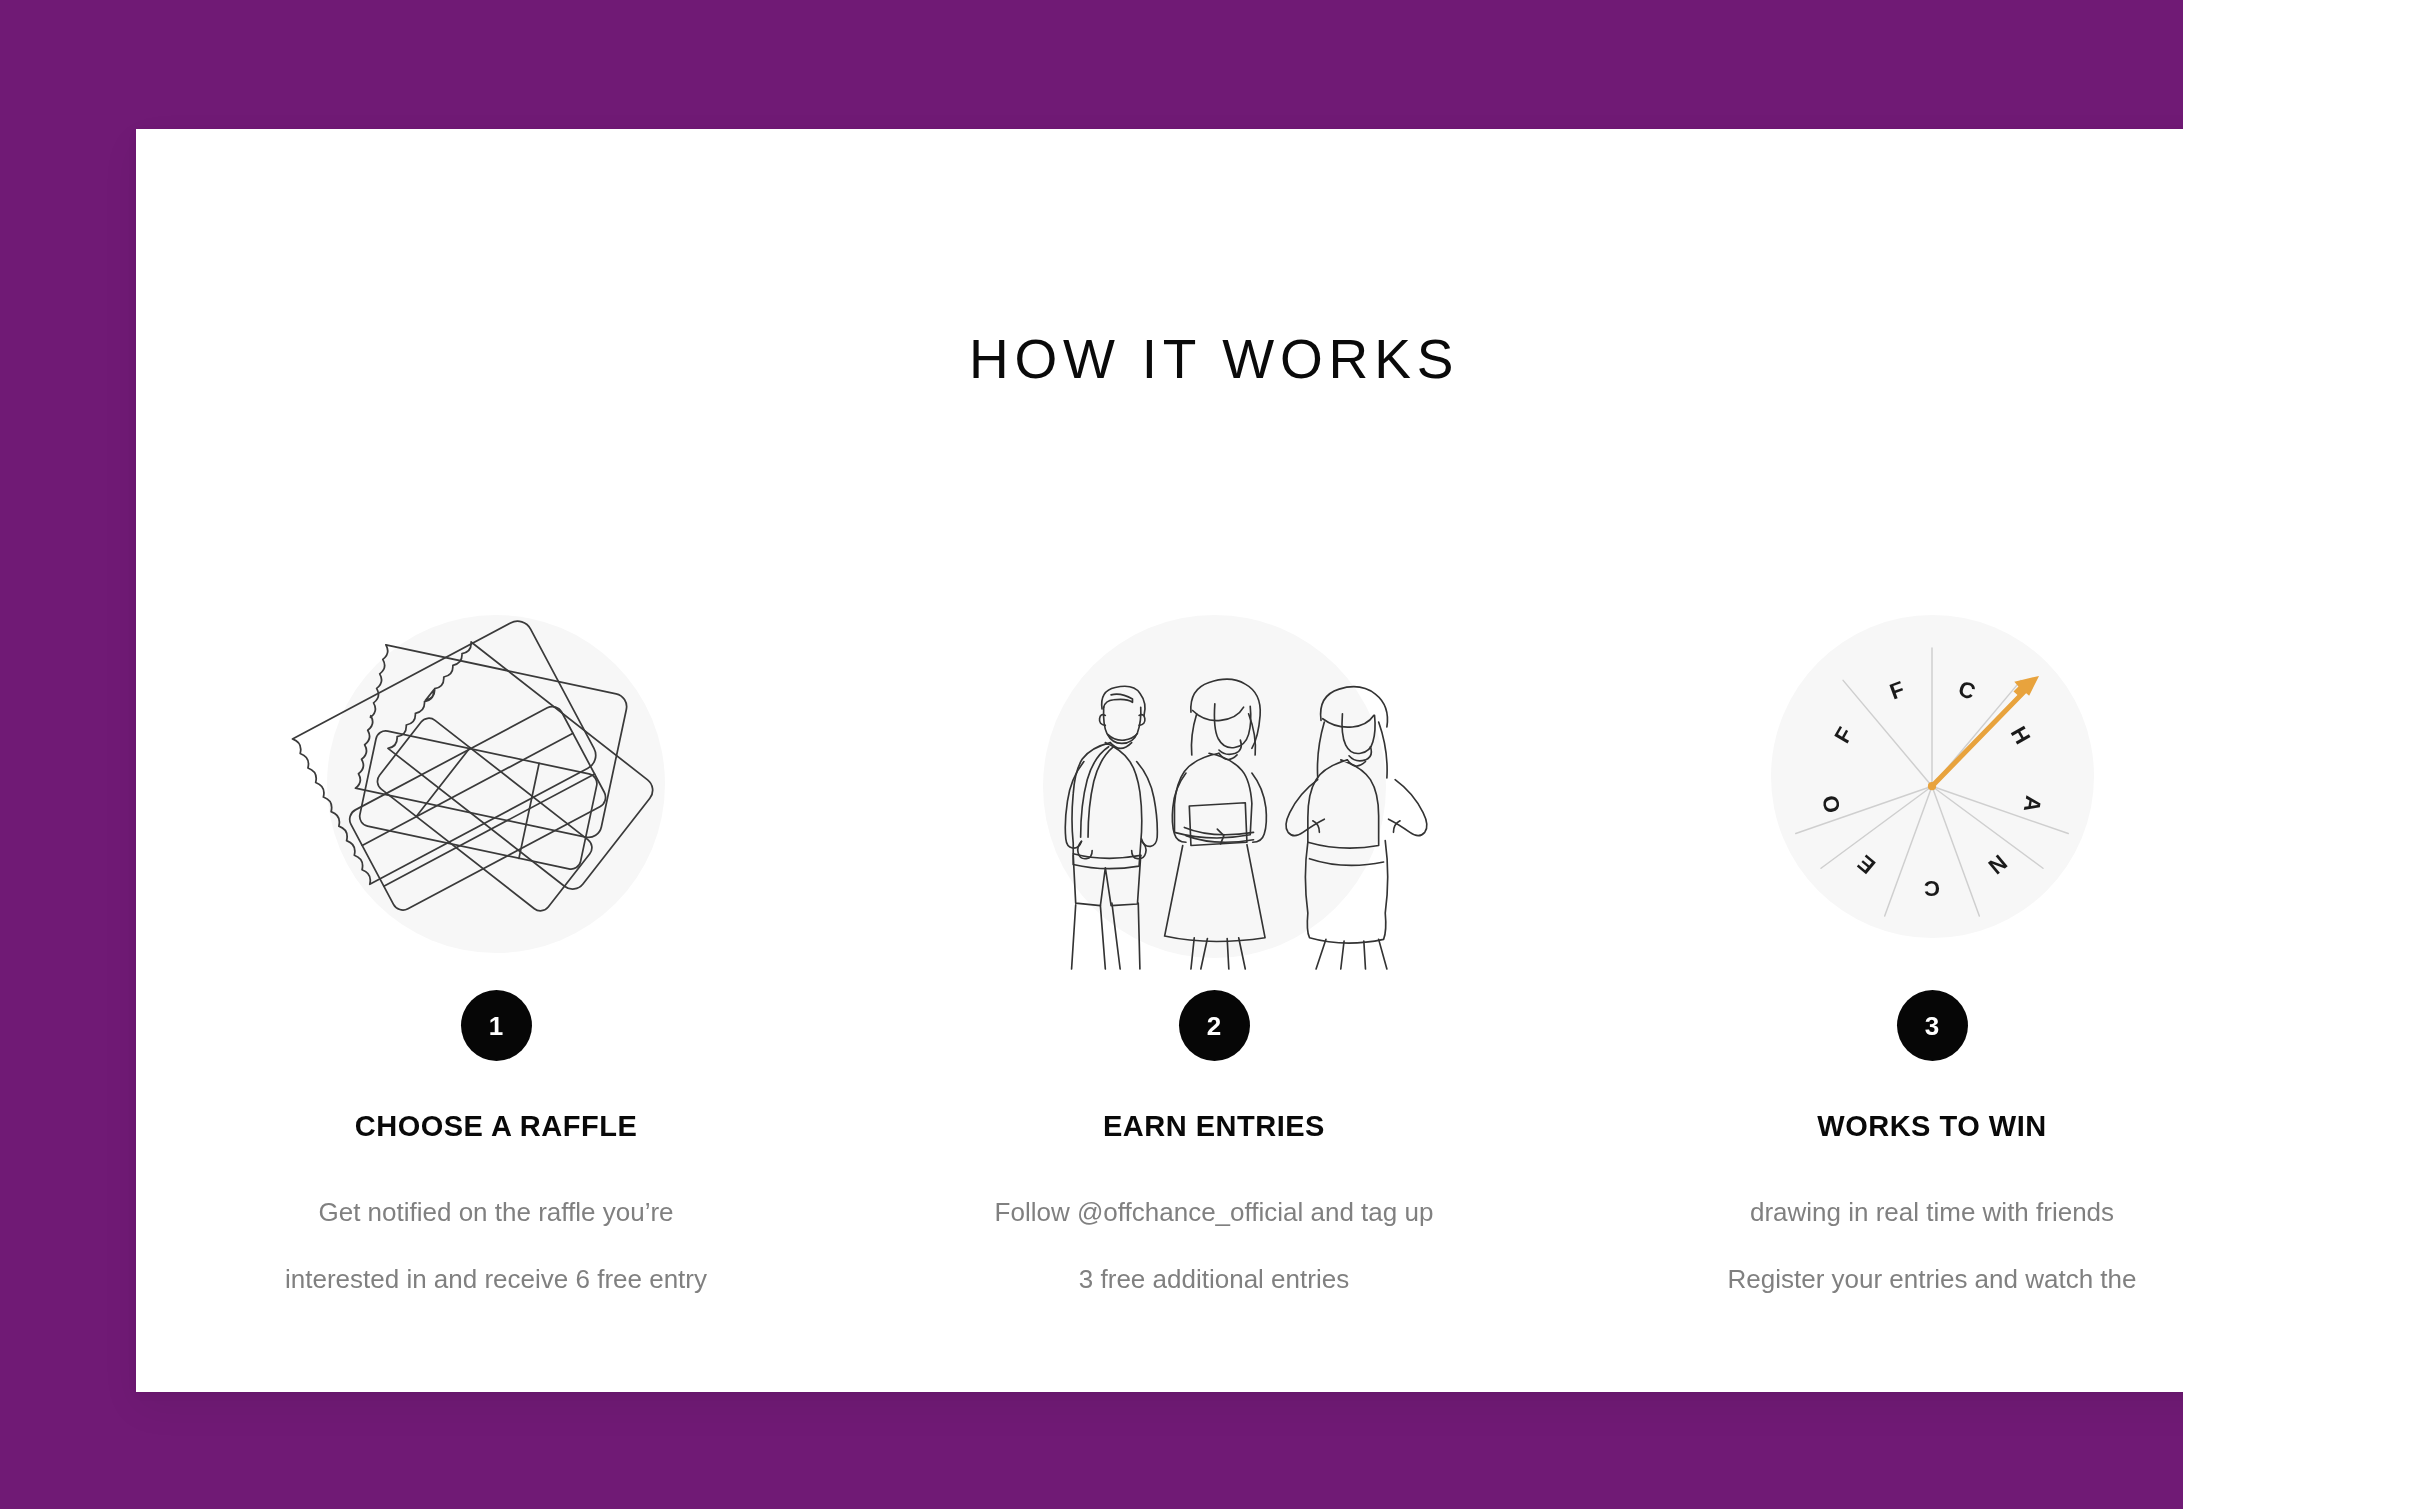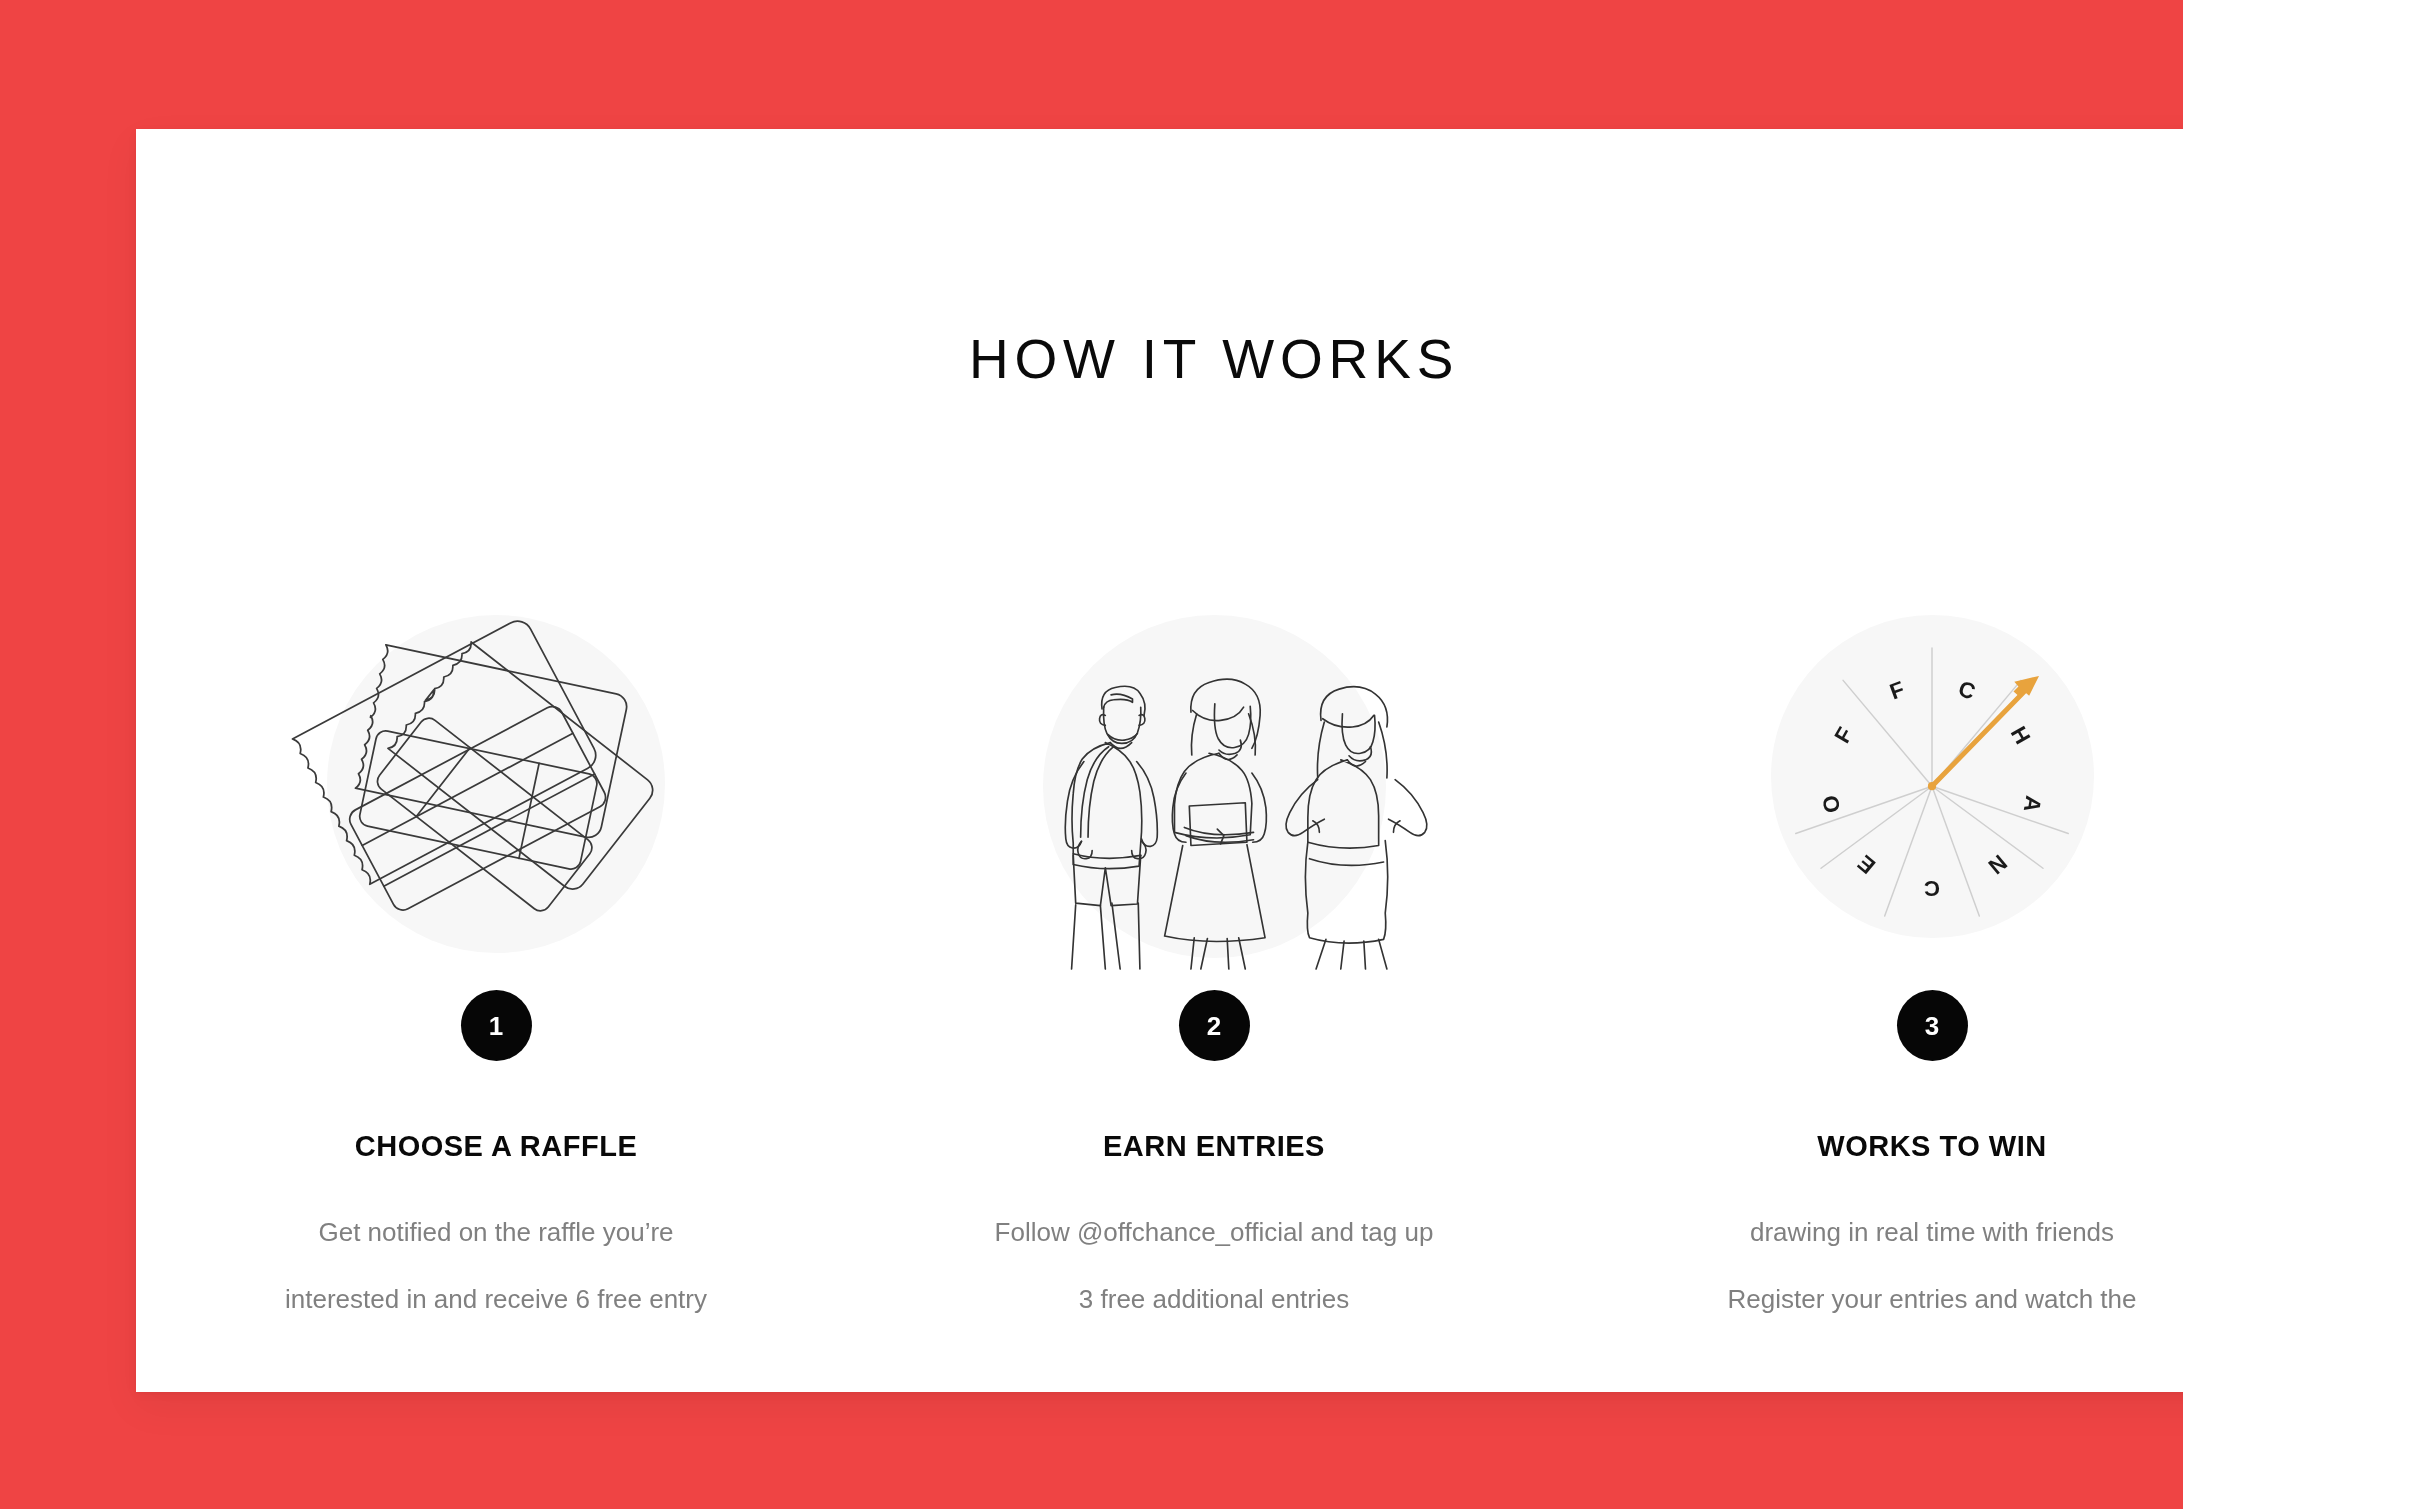--- a/index.html
+++ b/index.html
@@ -4,21 +4,21 @@
 <title>How It Works</title>
 <style>
   * { margin:0; padding:0; box-sizing:border-box; }
   html, body {
     width:2426px; height:1509px;
     background:#ffffff;
     font-family:"Liberation Sans", sans-serif;
     -webkit-font-smoothing:antialiased;
   }
 
-  #root { position:relative; width:2183px; height:1509px; background:#ef4444; overflow:hidden; }
+  #root { position:relative; width:2183px; height:1509px; background:#701a75; overflow:hidden; }
 
   
   .panel {
     position:absolute;
     left:136px; top:129px;
     width:2156px; height:1263px;
     background:#ffffff;
     box-shadow:
       0 15px 38px rgba(0,0,0,0.055),
       0 3.3px 11.5px rgba(0,0,0,0.035),
@@ -84,21 +84,21 @@
     background:#060606;
     color:#ffffff;
     display:flex; align-items:center; justify-content:center;
     font-size:26px;
     font-weight:700;
     line-height:1;
   }
 
   
   .card-title {
-    margin-top:71px;
+    margin-top:51px;
     font-size:29px;
     font-weight:700;
     letter-spacing:0.5px;
     color:#090909;
     text-align:right;
     line-height:1;
   }
   .card-body {
     margin-top:26px;
     font-size:26px;

